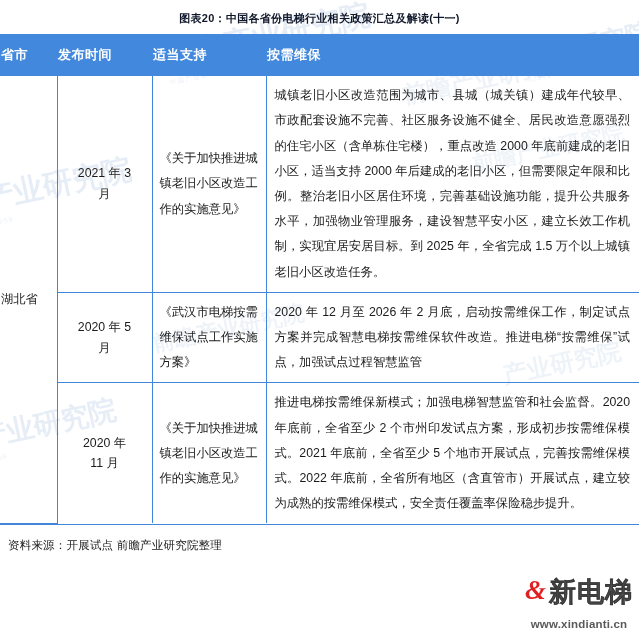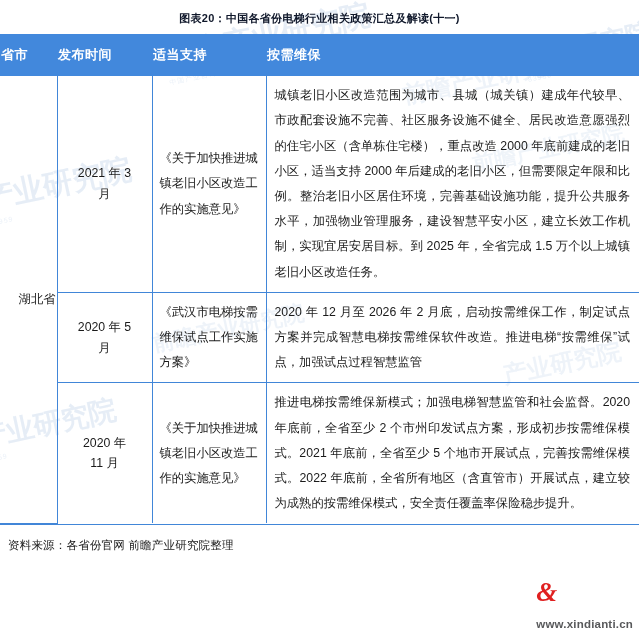--- a/index.html
+++ b/index.html
@@ -81,21 +81,21 @@
     font-size: 12.3px;
     color: #1a1a1a;
     vertical-align: middle;
     background: transparent;
   }
   table.policy td:last-child {
     border-right: none;
   }
   td.col-prov {
     background: #dce7f5;
-    text-align: right;
+    text-align: left;
     font-size: 12.5px;
     line-height: 1.6;
   }
   td.col-date {
     text-align: center;
     line-height: 1.7;
     padding: 4px 19px;
   }
   td.col-name {
     text-align: left;
@@ -229,20 +229,21 @@
       <tr class="last-row">
         <td class="col-date">2020 年 11 月</td>
         <td class="col-name">《关于加快推进城镇老旧小区改造工作的实施意见》</td>
         <td class="col-body">推进电梯按需维保新模式；加强电梯智慧监管和社会监督。2020 年底前，全省至少 2 个市州印发试点方案，形成初步按需维保模式。2021 年底前，全省至少 5 个地市开展试点，完善按需维保模式。2022 年底前，全省所有地区（含直管市）开展试点，建立较为成熟的按需维保模式，安全责任覆盖率保险稳步提升。</td>
       </tr>
     </tbody>
   </table>
   <div class="tbl-bottom-rule"></div>
 </div>
 
-<div class="footer">资料来源：各省份官网 前瞻产业研究院整理</div>
+<div class="footer">资料来源：开展试点 前瞻产业研究院整理</div>
 
 <div class="brand">
   <div class="brand-row">
     <span class="brand-mark">&amp;</span>
+    <span class="brand-name">新电梯</span>
   </div>
   <div class="brand-url">www.xindianti.cn</div>
 </div>
 
 </body></html>

